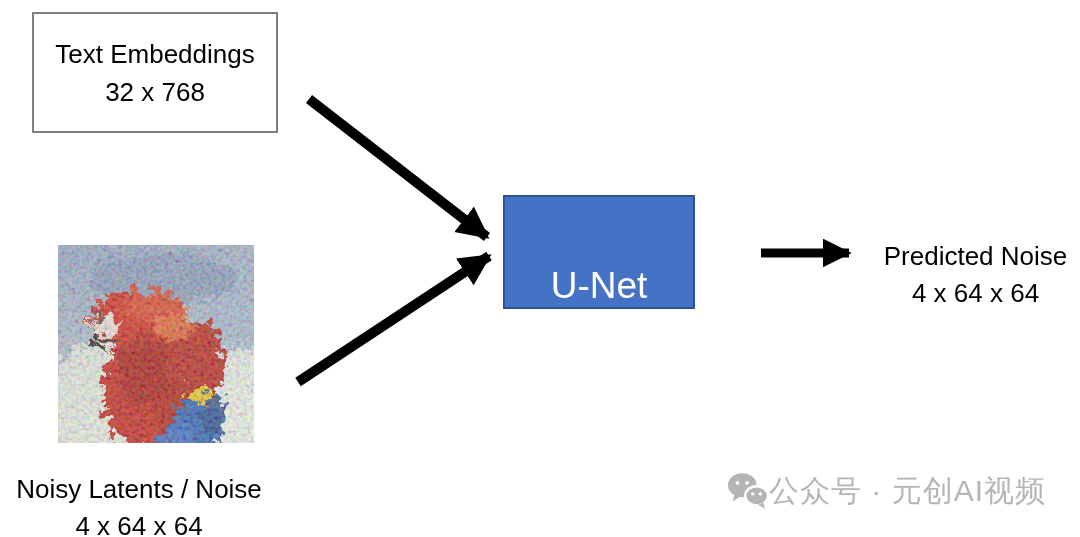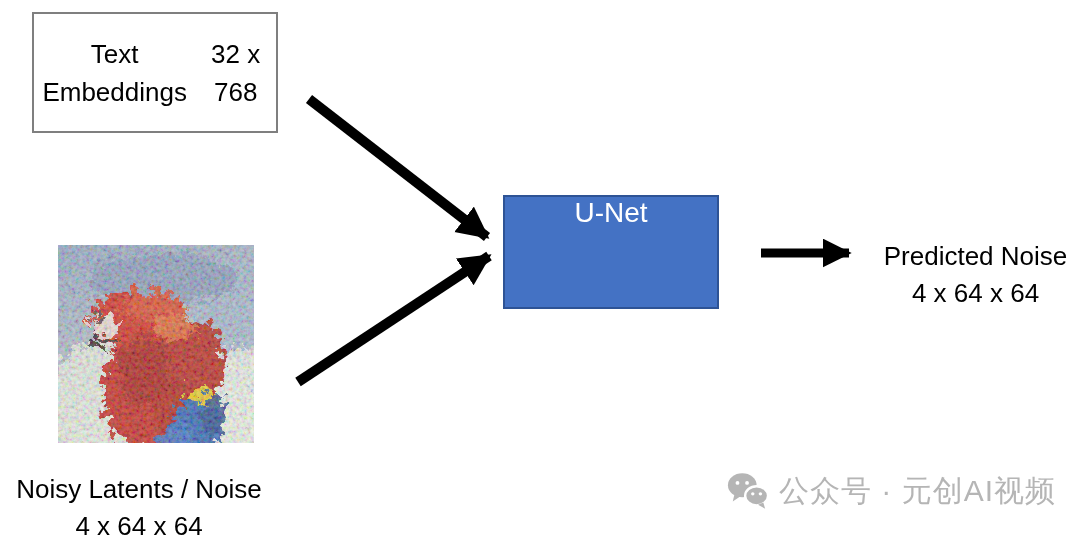--- a/index.html
+++ b/index.html
@@ -10,44 +10,44 @@
     font-family:"Liberation Sans", sans-serif;
     color:#000000;
     overflow:hidden;
   }
   .abs{position:absolute;}
   .text-box{
     left:32px;top:12px;width:246px;height:121px;
     border:2px solid #7F7F7F;
     box-sizing:border-box;
     background:#ffffff;
-    display:flex;flex-direction:row;justify-content:center;align-items:center;
+    display:flex;flex-direction:column;justify-content:center;align-items:center;
     font-size:26px;line-height:38px;text-align:center;
   }
   .unet-box{
-    left:503px;top:195px;width:216px;height:114px;
+    left:503px;top:195px;width:192px;height:114px;
     background:#4472C4;
     border:2px solid #2E5395;
     box-sizing:border-box;
-    display:flex;justify-content:center;align-items:flex-start;
-    color:#ffffff;font-size:28px;
+    display:flex;justify-content:center;align-items:flex-end;
+    color:#ffffff;font-size:37px;
   }
   .parrot-wrap{left:58px;top:245px;width:196px;height:198px;}
   .caption-noisy{
     left:9px;top:471px;width:260px;
     text-align:center;font-size:26px;line-height:37px;
   }
   .caption-predicted{
     left:858px;top:238px;width:235px;
     text-align:center;font-size:26px;line-height:37px;
   }
   .arrow-layer{left:0;top:0;width:1080px;height:537px;pointer-events:none;}
   .watermark{
     left:727px;top:469px;height:44px;
-    display:flex;align-items:center;gap:10px;
+    display:flex;align-items:center;
     color:#B5B5B5;font-size:30px;letter-spacing:1px;
     white-space:nowrap;
   }
 </style>
 </head>
 <body>
 
 <div class="canvas">
 
   <div class="abs text-box">

